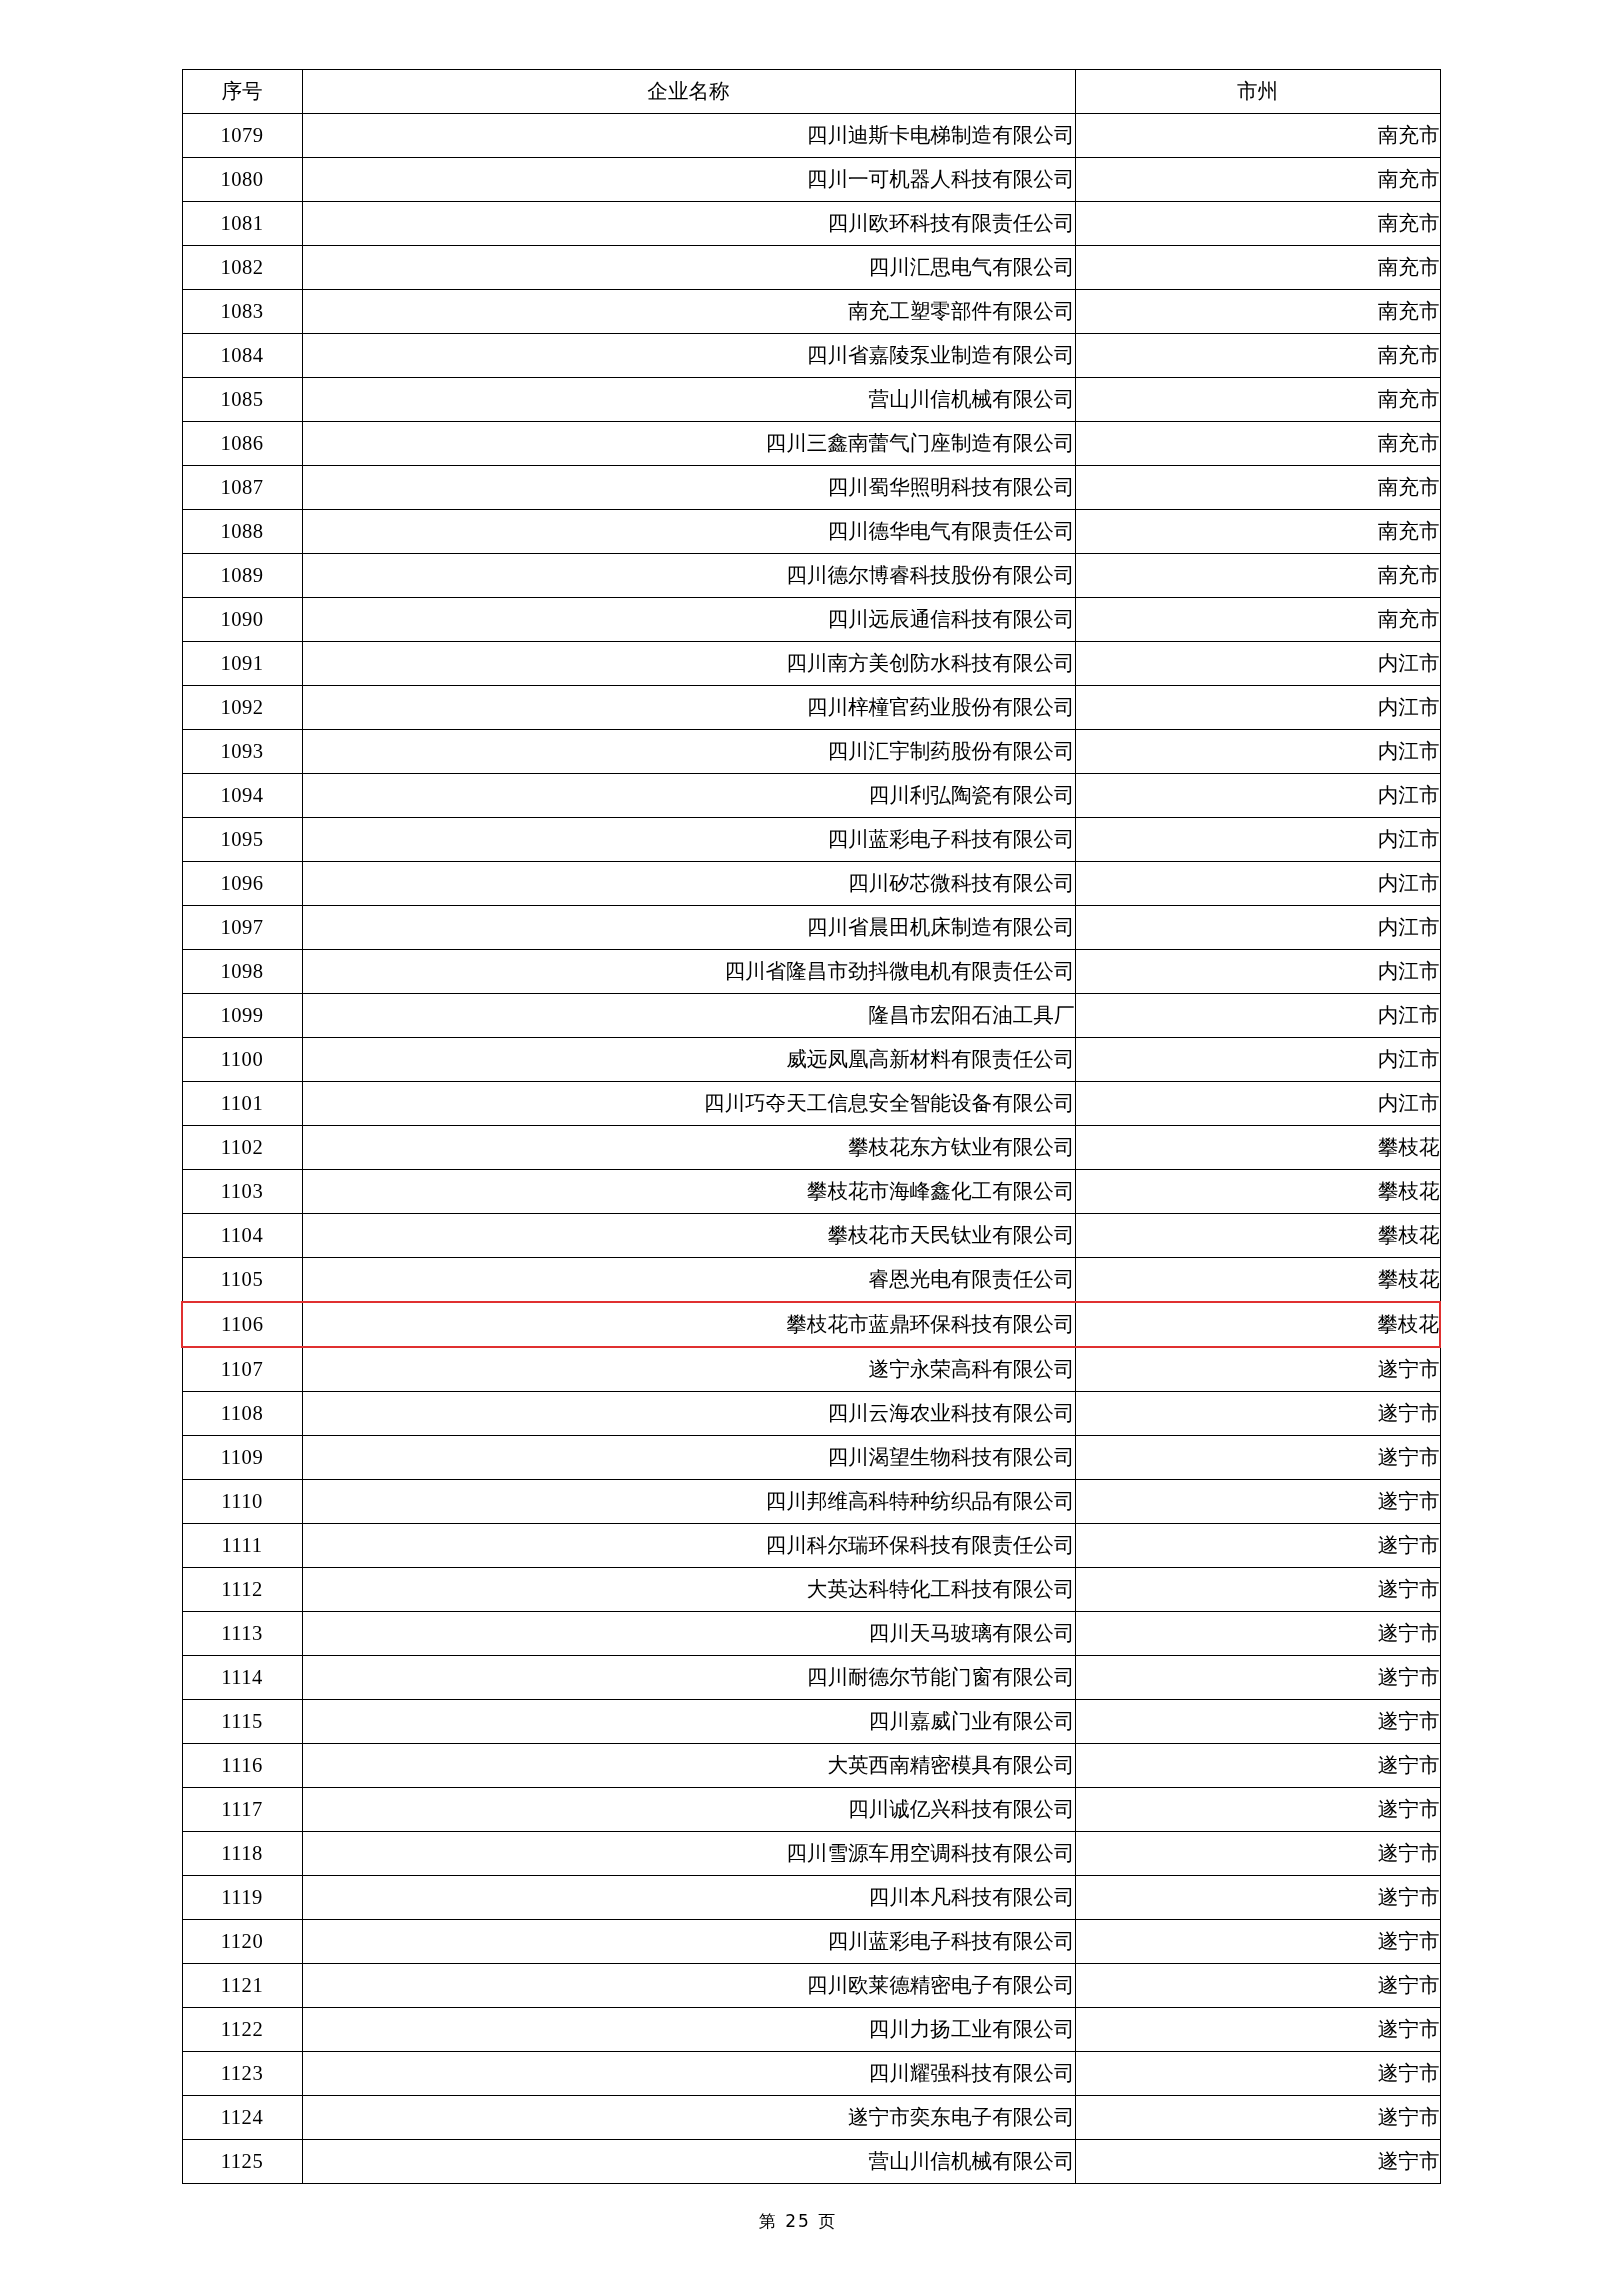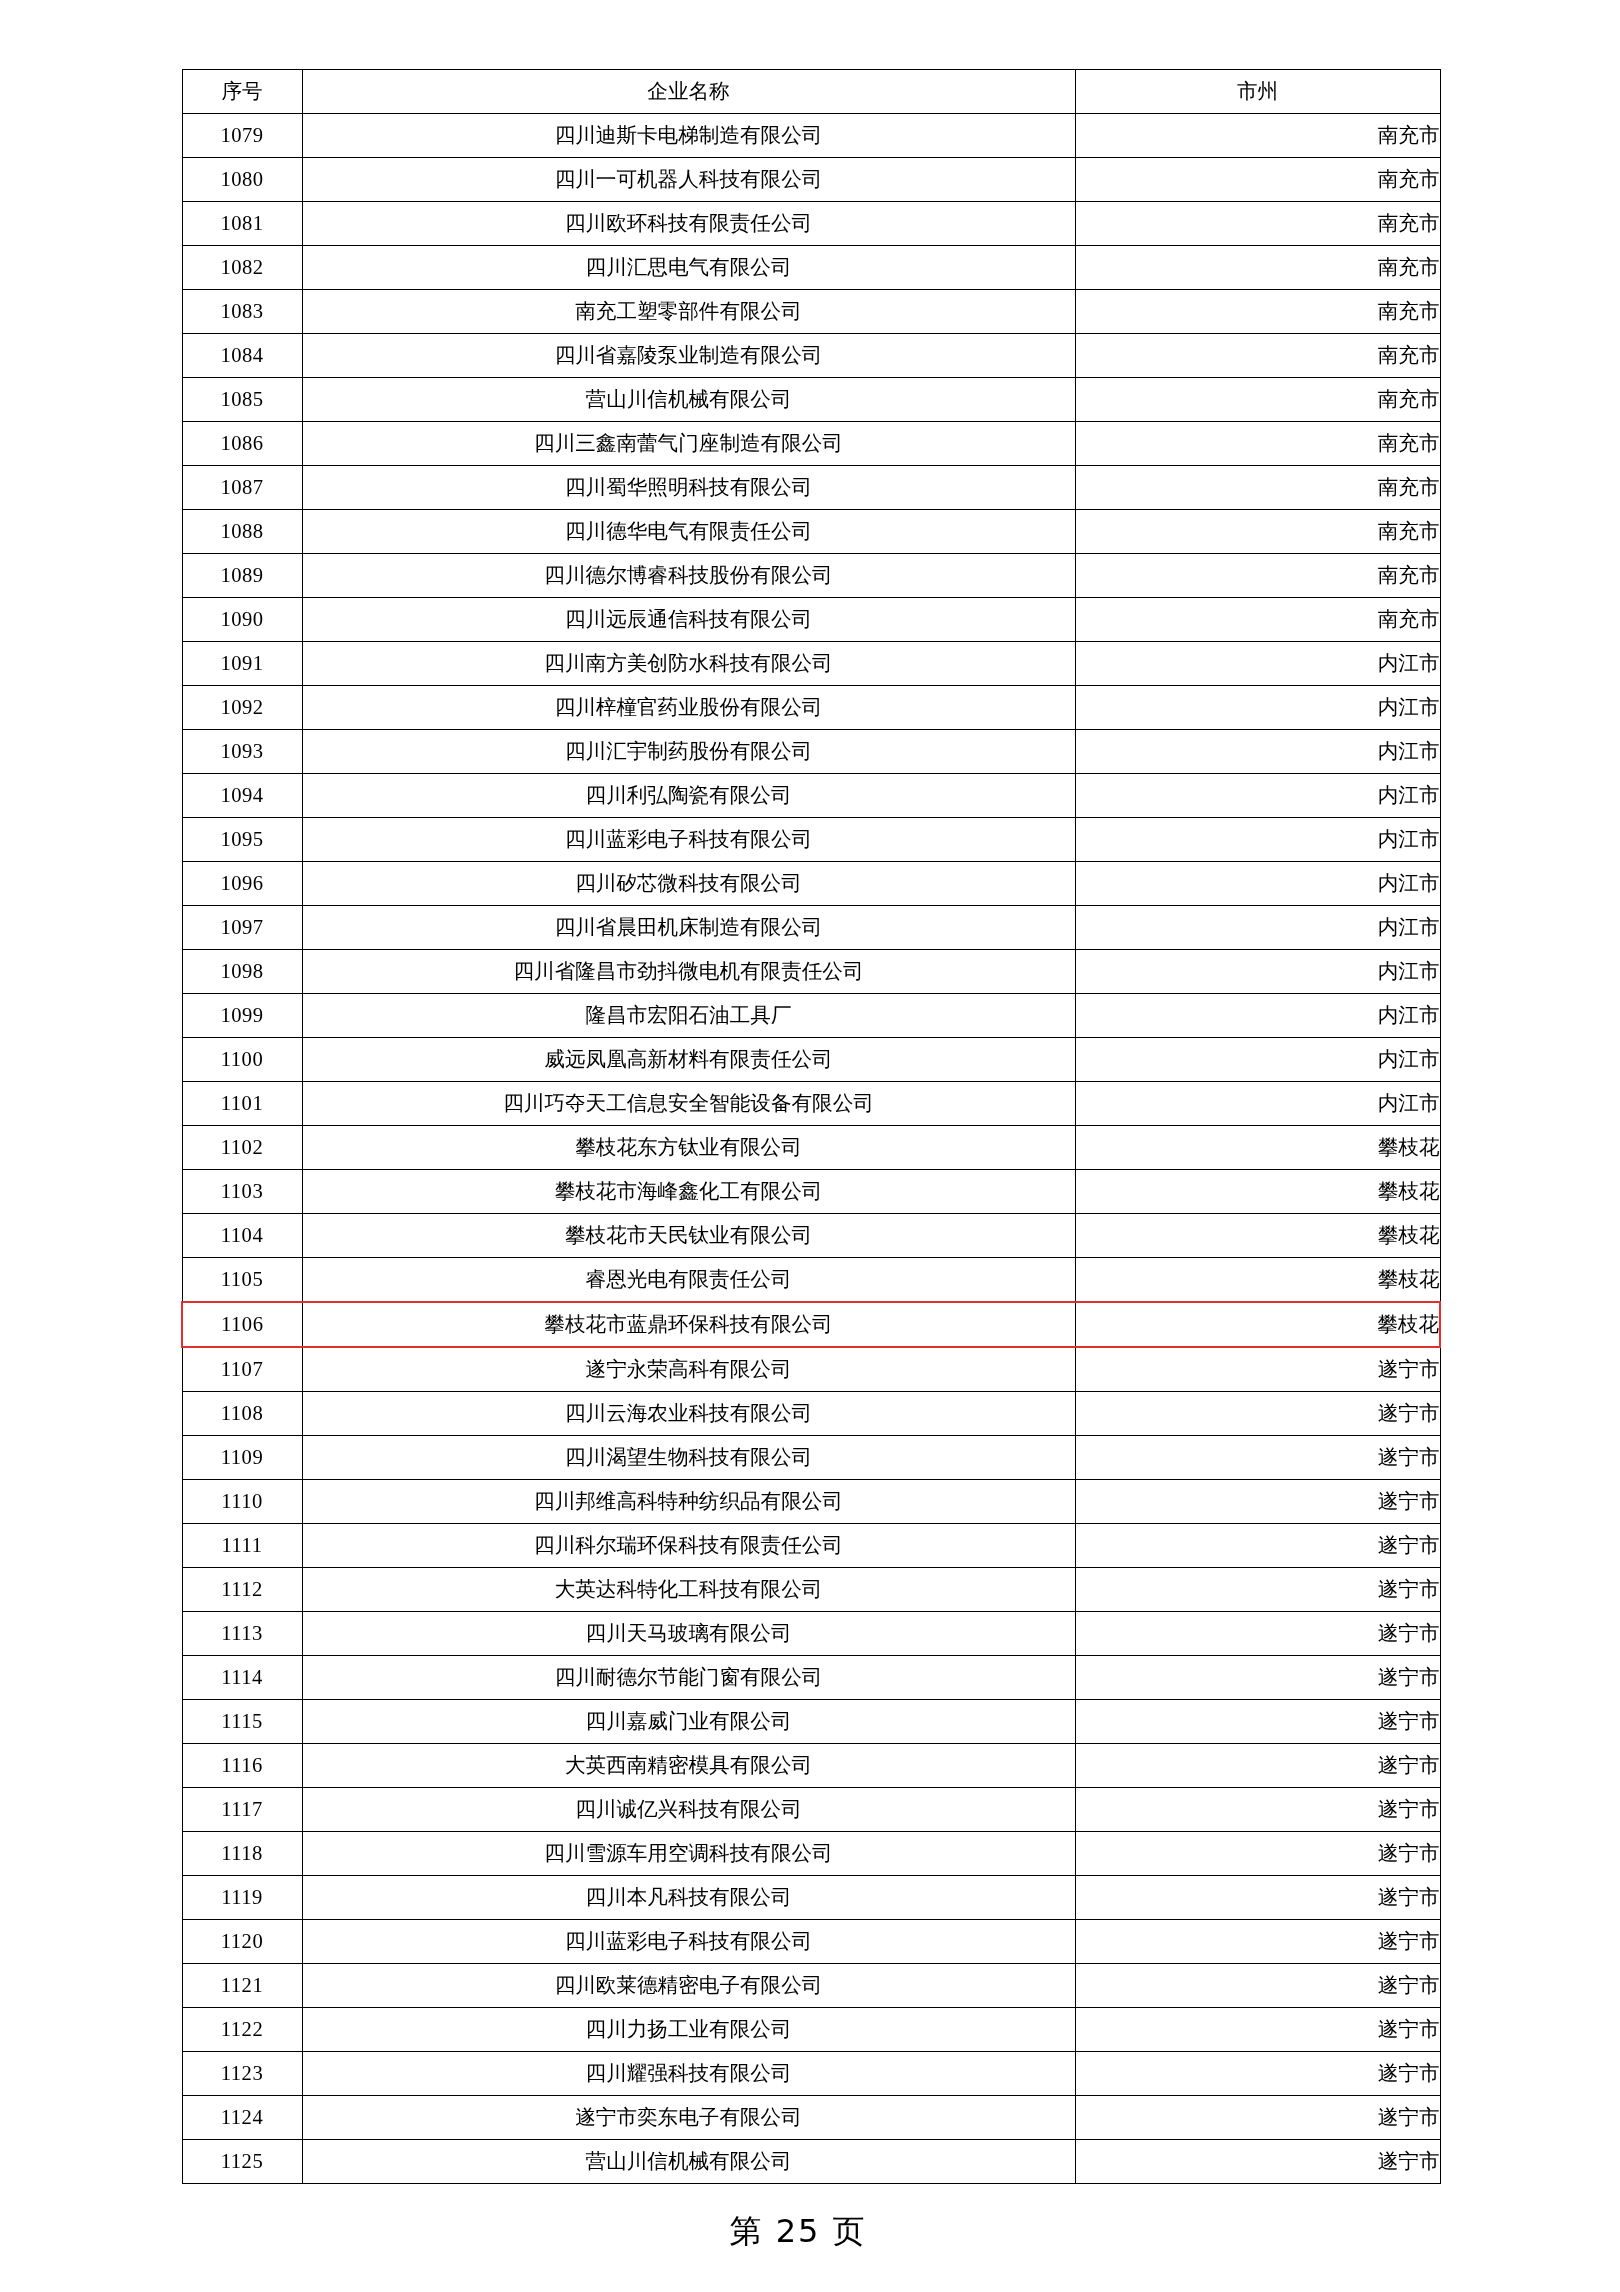--- a/index.html
+++ b/index.html
@@ -44,21 +44,21 @@
     font-size: 22.5px;
     height: 55px;
   }
   td.no {
     text-align: center;
     font-size: 20.6px;
     letter-spacing: 0.5px;
     font-family: Liberation Serif, serif;
   }
   td.name {
-    text-align: center;
+    text-align: right;
     padding-left: 11.8px;
     font-size: 20.6px;
   }
   td.city {
     text-align: right;
     font-size: 20.6px;
   }
   tr.highlight td {
     border-top: 2px solid #e03030;
     border-bottom: 2px solid #e03030;
@@ -66,21 +66,21 @@
   tr.highlight td:first-child {
     border-left: 2px solid #e03030;
     margin-top: 36px;
   }
   tr.highlight td:last-child {
     border-right: 2px solid #e03030;
   }
   .footer {
     margin-top: 25.5px;
     text-align: center;
-    font-size: 32px;
+    font-size: 17px;
     letter-spacing: 2px;
   }
   .footer .pagenum {
     display: inline-block;
   }
 </style>
 </head>
 <body>
 
 <div class="page">

